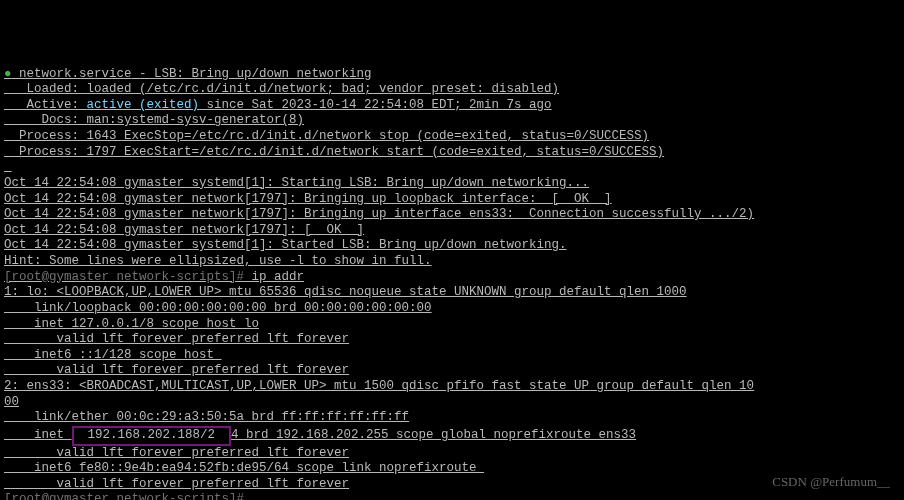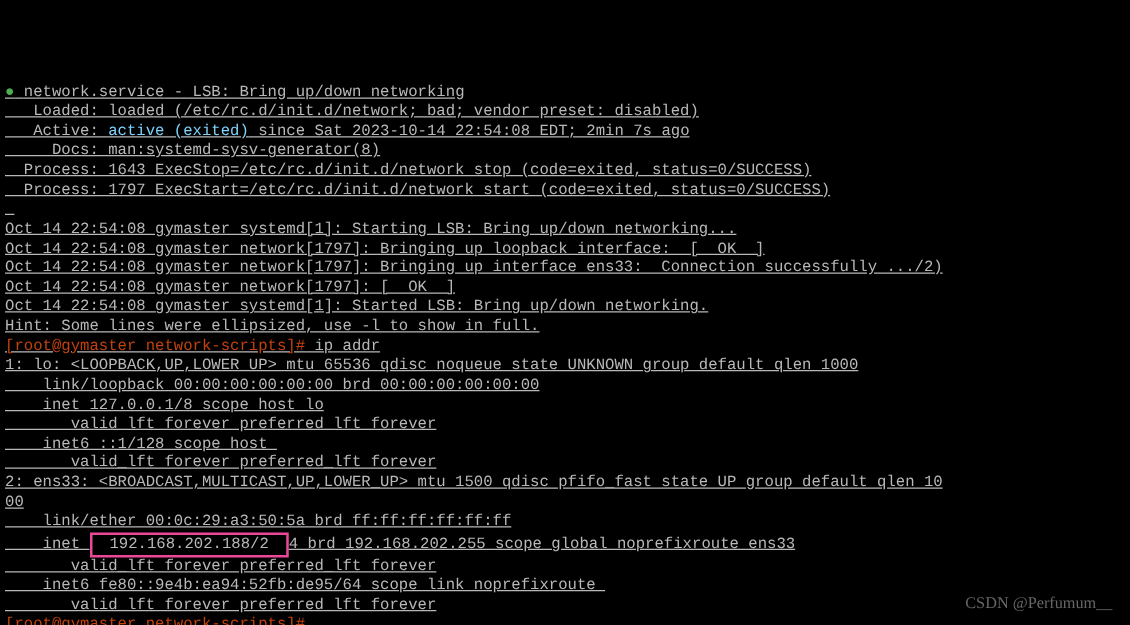--- a/index.html
+++ b/index.html
@@ -15,23 +15,23 @@
       line-height: 1.25;
       padding: 4px;
       white-space: pre;
       width: 904px;
       height: 500px;
       overflow: hidden;
       position: relative;
     }
     .green { color: #7dd3fc; }
     .bullet { color: #4caf50; }
-    .prompt { color: #c2410c; text-align: center; }
+    .prompt { color: #737373; text-align: center; }
     .redbox {
-      border: 2px solid #ec4899;
+      border: 2px solid #701a75;
       padding: 0 14px;
       display: inline-block;
     }
     .watermark {
       position: absolute;
       bottom: 10px;
       right: 14px;
       color: #666;
       font-family: Liberation Serif, serif;
       font-size: 13px;

